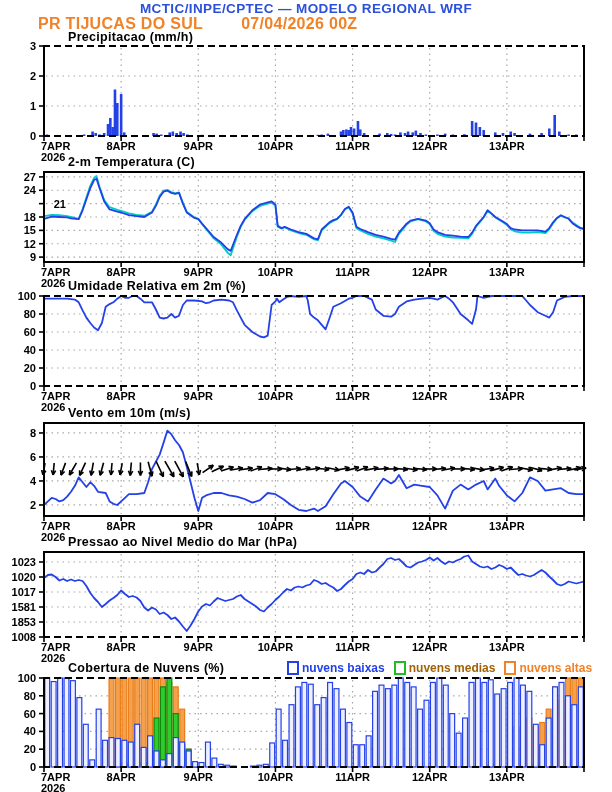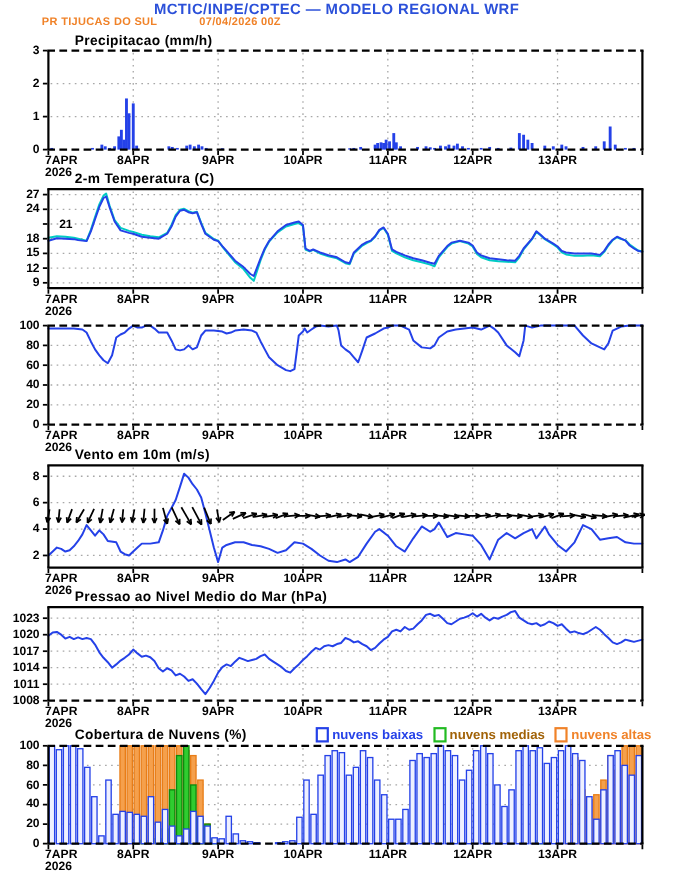--- a/index.html
+++ b/index.html
@@ -2,21 +2,21 @@
 <html><head>
 <meta charset="utf-8">
 <style>
   html,body{margin:0;padding:0;background:#ffffff;}
   body{width:612px;height:792px;position:relative;overflow:hidden;
        font-family:"Liberation Sans",sans-serif;-webkit-font-smoothing:antialiased;}
   #page{position:absolute;inset:0;}
   #plot-svg{position:absolute;left:0;top:0;}
   .hdr1{position:absolute;top:1px;left:0;right:0;text-align:center;color:#2b50d9;
         font-size:13.5px;font-weight:bold;letter-spacing:.4px;}
-  .hdr2{position:absolute;top:15px;left:38px;color:#f08228;font-size:10px;font-weight:bold;letter-spacing:.3px;}
+  .hdr2{position:absolute;top:15px;left:38px;color:#f08228;font-size:16px;font-weight:bold;letter-spacing:.3px;}
   .hdr2 .run{margin-left:38px;}
   .coords{position:absolute;top:29px;right:30px;color:#f08228;font-size:12.5px;font-weight:bold;letter-spacing:.3px;}
   .ptitle{position:absolute;color:#000;font-size:12.5px;font-weight:bold;letter-spacing:.3px;white-space:nowrap;}
   .cyan-legend{position:absolute;right:30px;color:#00ccc4;font-size:12.5px;font-weight:bold;letter-spacing:.3px;}
   .cloud-legend{position:absolute;left:287px;top:661px;display:flex;gap:9px;align-items:flex-start;
                 font-size:12px;font-weight:bold;white-space:nowrap;}
   .lg-item{display:flex;align-items:center;gap:3px;}
   .lg-box{width:8px;height:10px;background:#fff;border:2px solid;display:inline-block;}
   .lg-blue{color:#2441e8;}  .lg-blue .lg-box{border-color:#2441e8;}
   .lg-green{color:#a16207;} .lg-green .lg-box{border-color:#22bb22;}
@@ -30,20 +30,21 @@
 <body>
 
 <div id="page">
   <div class="hdr1">MCTIC/INPE/CPTEC — MODELO REGIONAL WRF</div>
   <div class="hdr2">
     <span>PR TIJUCAS DO SUL</span><span class="run">07/04/2026 00Z</span>
   </div>
 
   <div class="ptitle" style="left:68px;top:30px;">Precipitacao (mm/h)</div>
   <div class="ptitle" style="left:68px;top:155px;">2-m Temperatura (C)</div>
+  <div class="ptitle" style="left:68px;top:279px;">Umidade Relativa em 2m (%)</div>
   <div class="ptitle" style="left:68px;top:406px;">Vento em 10m (m/s)</div>
   <div class="ptitle" style="left:68px;top:661px;">Cobertura de Nuvens (%)</div>
   <div class="ptitle" style="left:68px;top:535px;">Pressao ao Nivel Medio do Mar (hPa)</div>
 
   <div class="cloud-legend">
     <span class="lg-item lg-blue">
         <span class="lg-box"></span>
         <span>nuvens baixas</span>
       </span>
     <span class="lg-item lg-green">
@@ -645,22 +646,22 @@
       <div class="ylab" style="left: 0px; top: 432.96px;">8</div>
       <div class="xlab" style="left: 41px; top: 520px;">7APR</div>
       <div class="xlab" style="left: 41px; top: 531px;">2026</div>
       <div class="xlab center" style="left: 121.143px; top: 520px;">8APR</div>
       <div class="xlab center" style="left: 198.286px; top: 520px;">9APR</div>
       <div class="xlab center" style="left: 275.429px; top: 520px;">10APR</div>
       <div class="xlab center" style="left: 352.571px; top: 520px;">11APR</div>
       <div class="xlab center" style="left: 429.714px; top: 520px;">12APR</div>
       <div class="xlab center" style="left: 506.857px; top: 520px;">13APR</div>
       <div class="ylab" style="left: 0px; top: 637px;">1008</div>
-      <div class="ylab" style="left: 0px; top: 622px;">1011</div>
-      <div class="ylab" style="left: 0px; top: 607px;">1014</div>
+      <div class="ylab" style="left: 0px; top: 622px;">1853</div>
+      <div class="ylab" style="left: 0px; top: 607px;">1581</div>
       <div class="ylab" style="left: 0px; top: 592px;">1017</div>
       <div class="ylab" style="left: 0px; top: 577px;">1020</div>
       <div class="ylab" style="left: 0px; top: 562px;">1023</div>
       <div class="xlab" style="left: 41px; top: 641px;">7APR</div>
       <div class="xlab" style="left: 41px; top: 652px;">2026</div>
       <div class="xlab center" style="left: 121.143px; top: 641px;">8APR</div>
       <div class="xlab center" style="left: 198.286px; top: 641px;">9APR</div>
       <div class="xlab center" style="left: 275.429px; top: 641px;">10APR</div>
       <div class="xlab center" style="left: 352.571px; top: 641px;">11APR</div>
       <div class="xlab center" style="left: 429.714px; top: 641px;">12APR</div>

